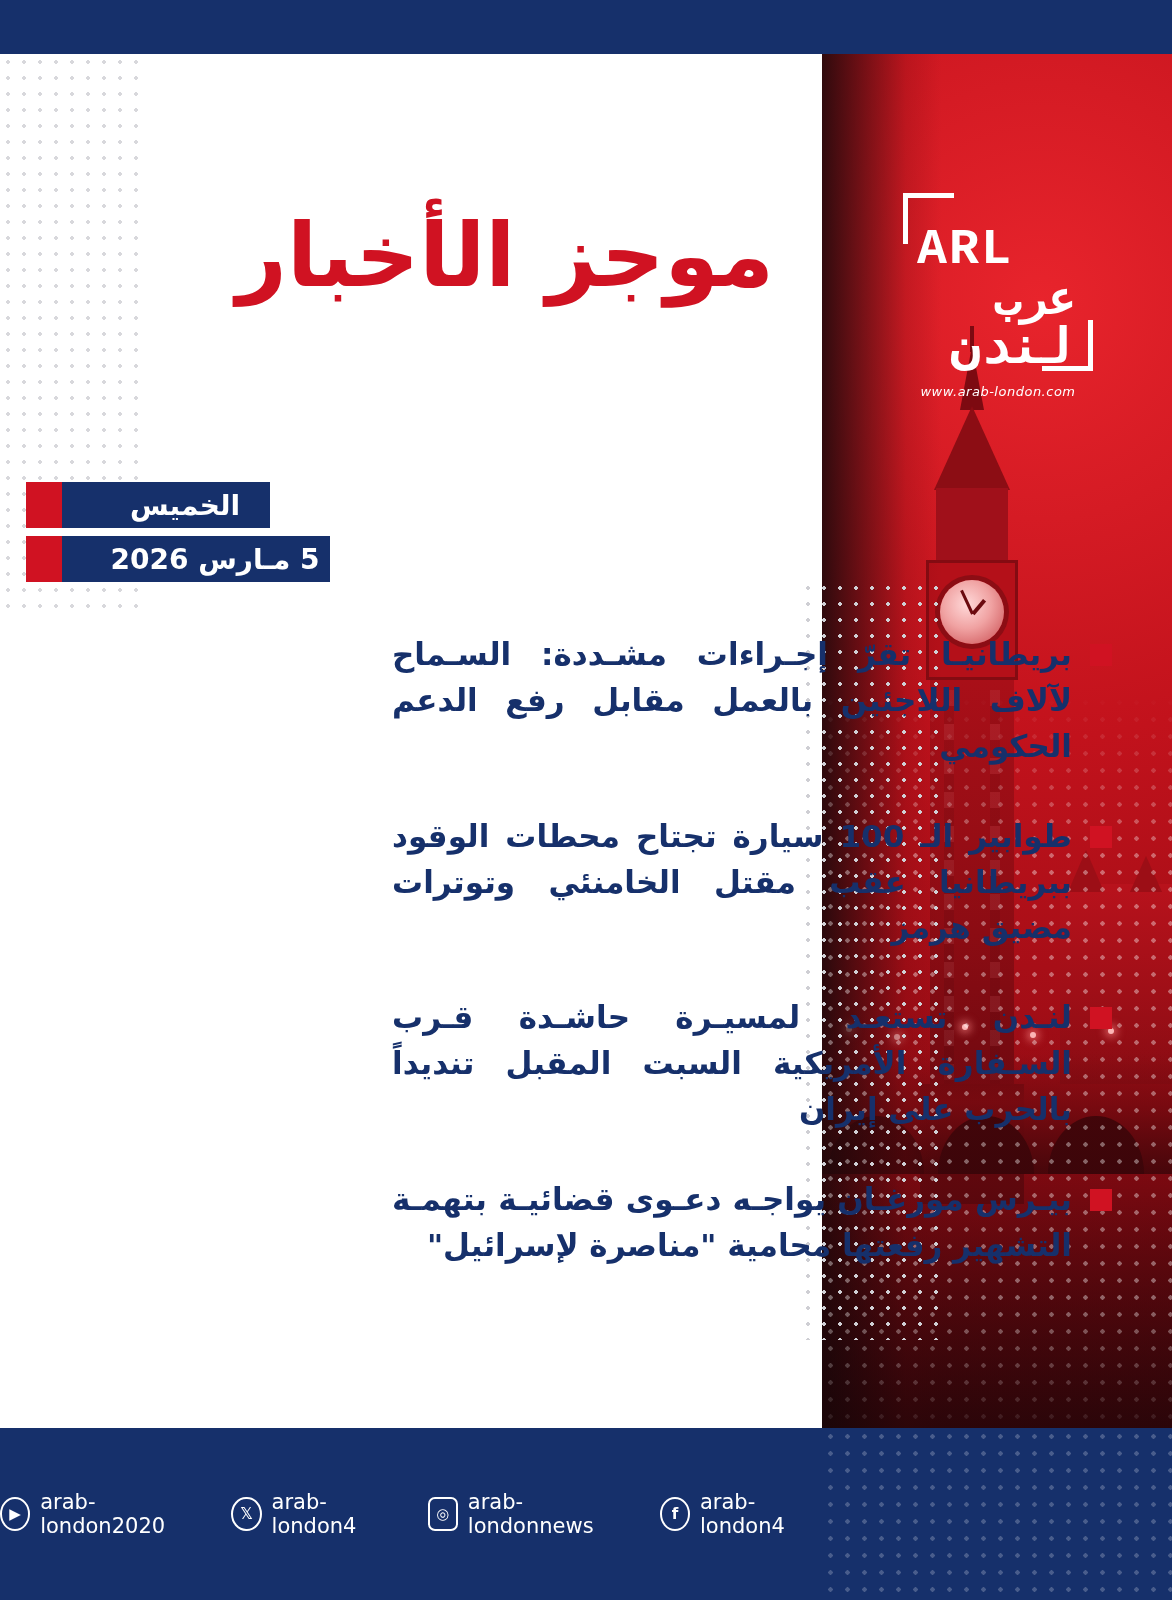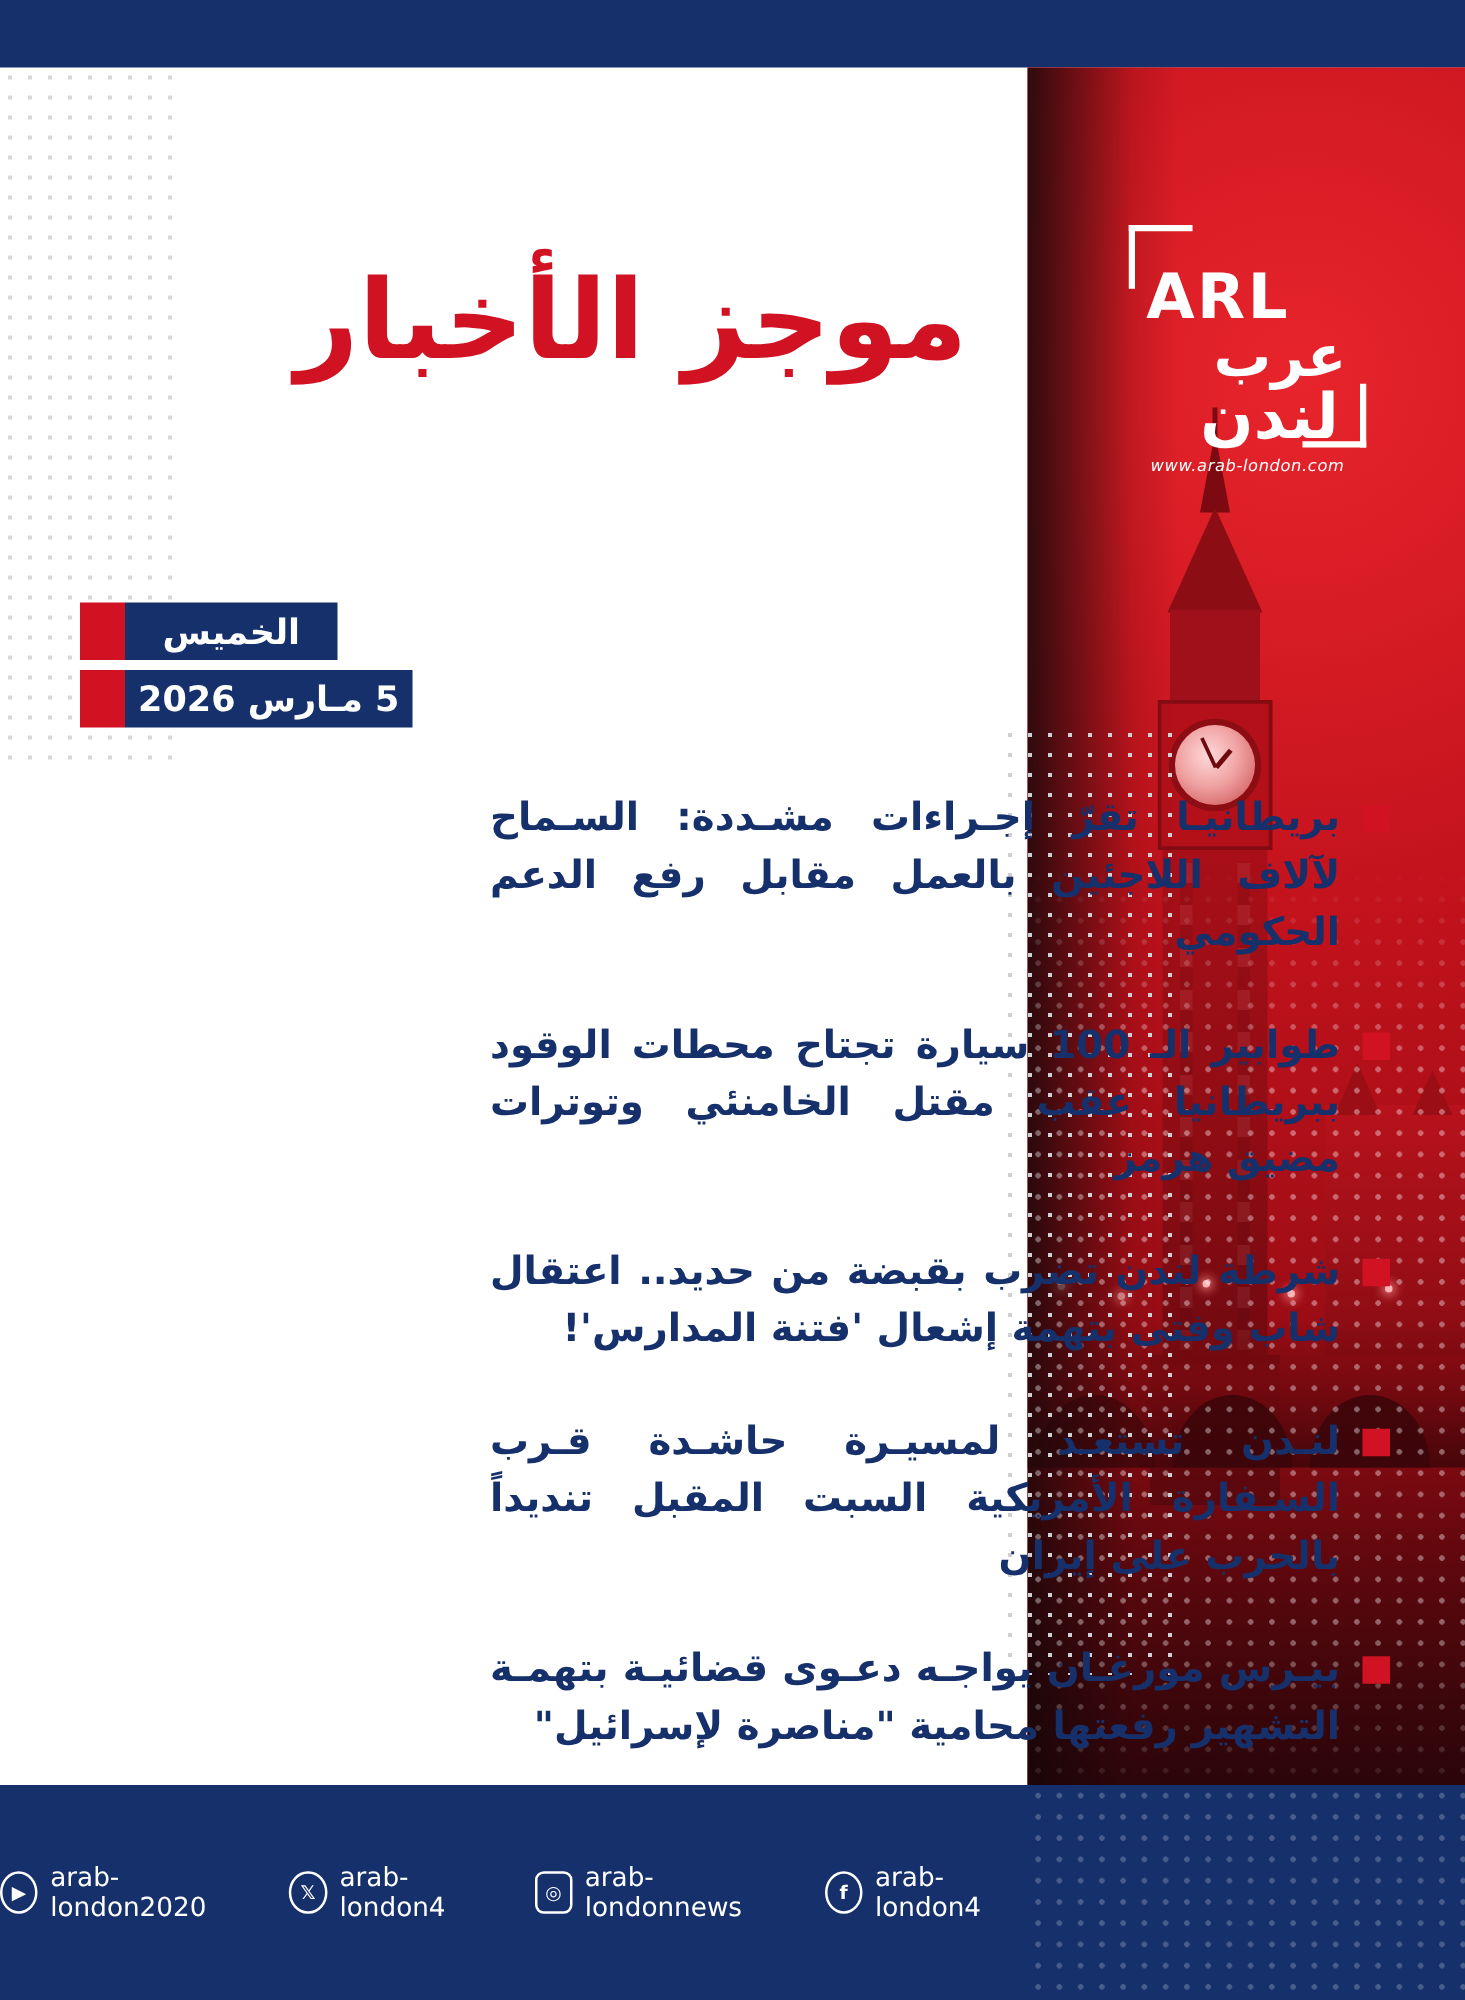--- a/index.html
+++ b/index.html
@@ -261,20 +261,21 @@
   .tag {
     position: relative;
     display: flex;
     align-items: center;
     justify-content: center;
     background: #16306b;
     color: #ffffff;
     font-weight: bold;
     height: 46px;
     margin-bottom: 8px;
+    padding-left: 38px;
   }
   .tag .redcap {
     position: absolute;
     right: 100%;
     top: 0;
     width: 36px;
     height: 46px;
     background: #d01222;
   }
   .tag-day { width: 170px; font-size: 28px; margin-right: 94px;}
@@ -316,21 +317,22 @@
     right: 64px;
     top: 180px;
     width: 220px;
     text-align: center;
     color: #ffffff;
   }
   .logo-box {
     position: relative;
     width: 190px;
     height: 178px;
-    margin: 0 auto;
+    margin: 13px auto;
+    font-family: Liberation Mono, monospace;
   }
   .logo-corner {
     position: absolute;
     width: 46px; height: 46px;
   }
   .lc-tl { left: 0; top: 0; border-left: 5px solid #fff; border-top: 5px solid #fff; }
   .lc-br { right: 0; bottom: 0; border-right: 5px solid #fff; border-bottom: 5px solid #fff; }
   .logo-latin {
     position: absolute;
     left: 14px; top: 28px;
@@ -471,24 +473,20 @@
     <div class="news-item">
       <span class="bullet"></span>
       <div class="news-text">بريطانيـا تقرّ إجـراءات مشـددة: السـماح لآلاف اللاجئين بالعمل مقابل رفع الدعم الحكومي</div>
     </div>
     <div class="news-item">
       <span class="bullet"></span>
       <div class="news-text">طوابير الـ 100 سيارة تجتاح محطات الوقود ببريطانيا عقب مقتل الخامنئي وتوترات مضيق هرمز</div>
     </div>
     <div class="news-item">
       <span class="bullet"></span>
-      <div class="news-text">شرطة لندن تضرب بقبضة من حديد.. اعتقال شاب وفتى بتهمة إشعال 'فتنة المدارس'!</div>
-    </div>
-    <div class="news-item">
-      <span class="bullet"></span>
       <div class="news-text">لنـدن تستعـد لمسيـرة حاشـدة قـرب السـفارة الأمريكية السبت المقبل تنديداً بالحرب على إيران</div>
     </div>
     <div class="news-item">
       <span class="bullet"></span>
       <div class="news-text">بيـرس مورغـان يواجـه دعـوى قضائيـة بتهمـة التشهير رفعتها محامية "مناصرة لإسرائيل"</div>
     </div>
   </div>
 
   <div class="bar-bottom"></div>
   <div class="dots dots-bottomdark"></div>

